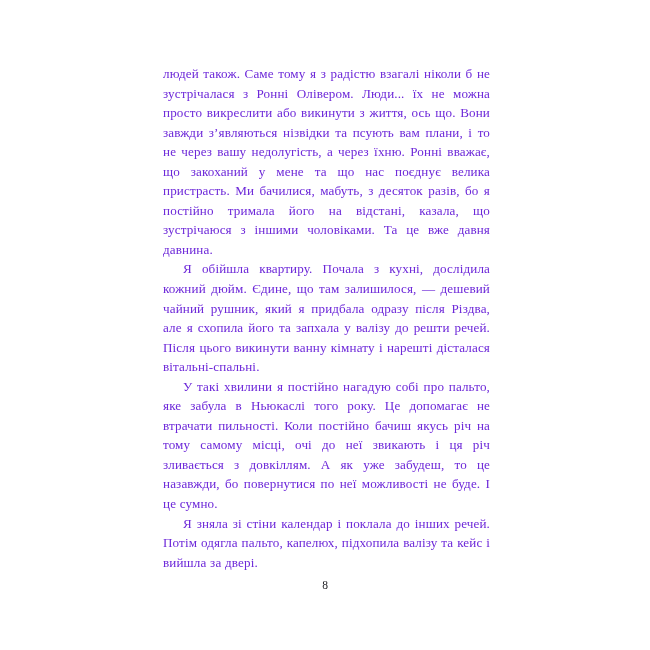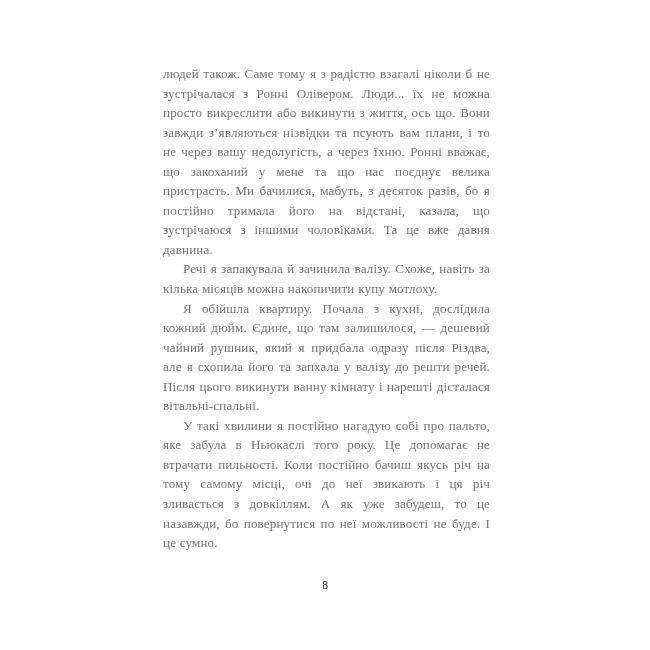--- a/index.html
+++ b/index.html
@@ -30,21 +30,21 @@
     width: 327px;
   }
 
   .para {
     margin: 0;
     text-align: justify;
     text-align-last: left;
     text-indent: 20px;
     font-size: 13.1px;
     line-height: 19.55px;
-    color: #737373;
+    color: #6d28d9;
     letter-spacing: 0.01em;
     word-spacing: 0.02em;
     hyphens: manual;
     -webkit-hyphens: manual;
   }
 
   .para.first {
     text-indent: 0;
   }
 
@@ -59,20 +59,20 @@
     font-family: "Liberation Serif", "DejaVu Serif", serif;
   }
 </style>
 </head>
 <body>
 
 <div class="page">
 
   <div class="text-block">
     <p class="para first">людей також. Саме тому я з радістю взагалі ніколи б не зустрічалася з Ронні Олівером. Люди... їх не можна просто викреслити або викинути з життя, ось що. Вони завжди з’являються нізвідки та псують вам плани, і то не через вашу недолугість, а через їхню. Ронні вважає, що закоханий у мене та що нас поєднує велика пристрасть. Ми бачилися, мабуть, з десяток разів, бо я постійно тримала його на відстані, казала, що зустрічаюся з іншими чоловіками. Та це вже давня давнина.</p>
-    <p class="para">Речі я запакувала й зачинила валізу. Схоже, навіть за кілька місяців можна накопичити купу мотлоху.</p>
     <p class="para">Я обійшла квартиру. Почала з кухні, дослідила кожний дюйм. Єдине, що там залишилося, — дешевий чайний рушник, який я придбала одразу після Різдва, але я схопила його та запхала у валізу до решти речей. Після цього викинути ванну кімнату і нарешті дісталася вітальні-спальні.</p>
     <p class="para">У такі хвилини я постійно нагадую собі про пальто, яке забула в Ньюкаслі того року. Це допомагає не втрачати пильності. Коли постійно бачиш якусь річ на тому самому місці, очі до неї звикають і ця річ зливається з довкіллям. А як уже забудеш, то це назавжди, бо повернутися по неї можливості не буде. І це сумно.</p>
+    <p class="para">Я зняла зі стіни календар і поклала до інших речей. Потім одягла пальто, капелюх, підхопила валізу та кейс і вийшла за двері.</p>
   </div>
 
   <div class="page-number">8</div>
 
 </div>
 
 </body></html>

